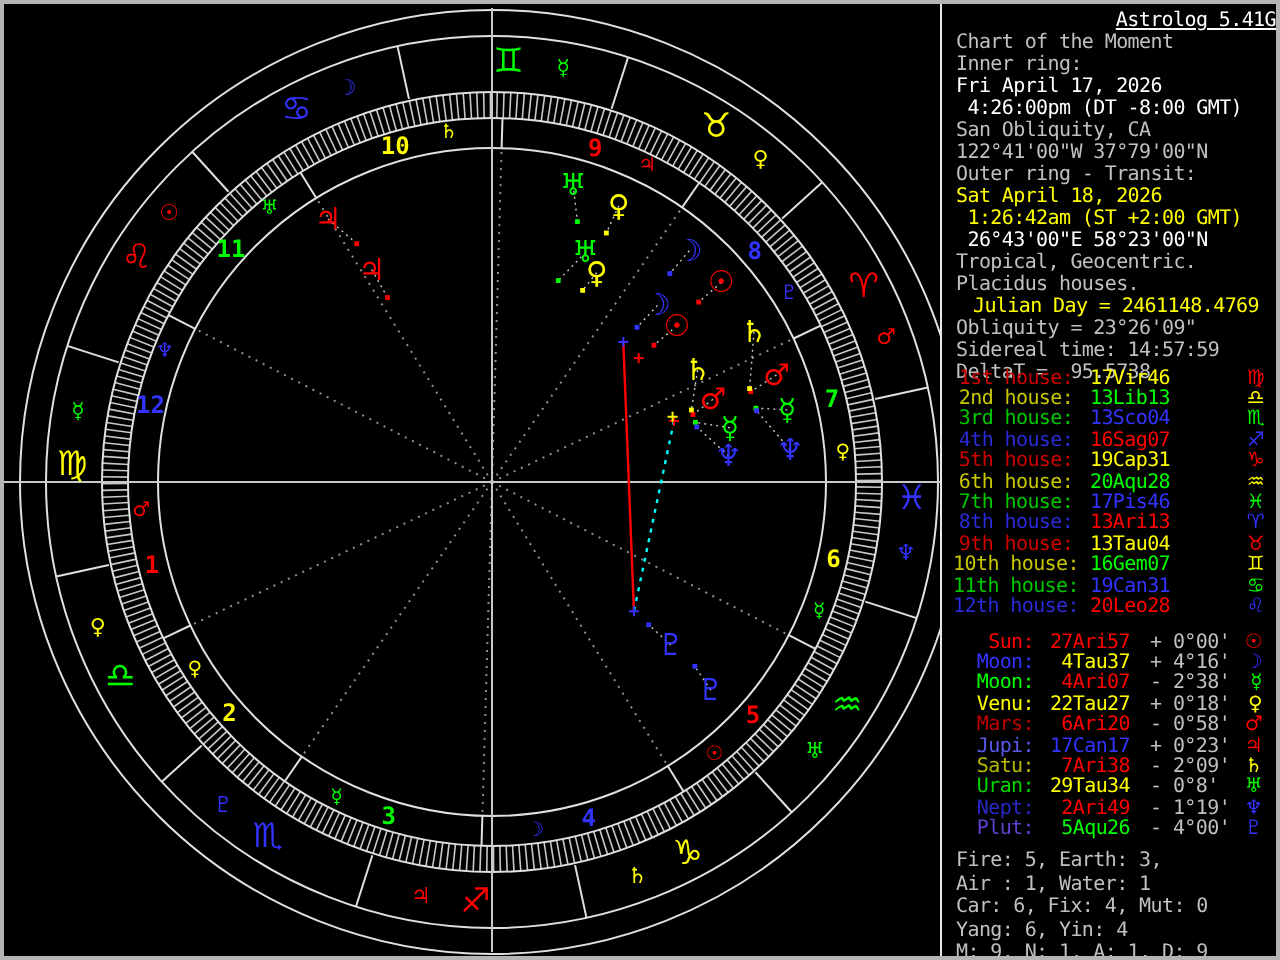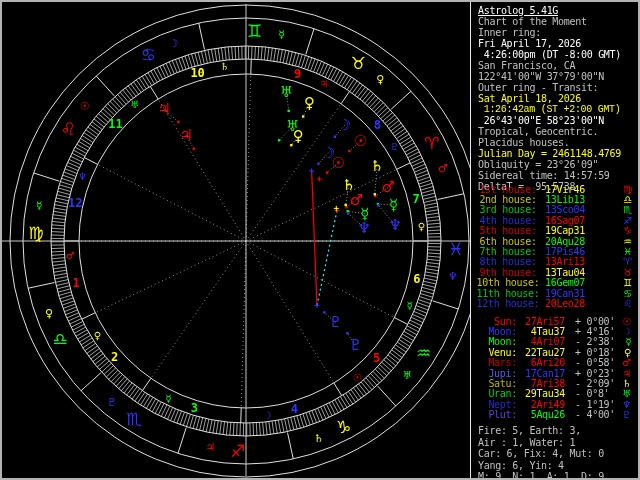--- a/index.html
+++ b/index.html
@@ -8,21 +8,21 @@
     background:#000; border:2px solid #b4b4b4; overflow:hidden;
     font-family:"DejaVu Sans Mono", monospace;
   }
   .chart-area{position:absolute;left:0;top:0;width:468px;height:476px;}
   .panel{
     position:absolute; left:468px; top:0; width:168px; height:476px;
     border-left:1px solid #e8e8e8; background:#000; overflow:hidden;
   }
   .hdr{position:absolute; left:7px; top:3px; width:160px;}
   .hdr div{font-size:10px; line-height:11px; white-space:pre; letter-spacing:-0.3px;}
-  .hdr .u{text-decoration:underline;}
+  .hdr .u{text-decoration:underline;text-align:right;}
   .houses{position:absolute; left:4px; top:182px; width:163px;}
   .planets{position:absolute; left:4px; top:314px; width:163px;}
   .row{display:flex; align-items:center; height:10.4px; font-size:10px; white-space:pre; letter-spacing:-0.3px;}
   .hl{width:66px; text-align:center;}
   .hv{width:48px; text-align:center;}
   .hg{margin-left:auto; padding-right:6px; font-family:"DejaVu Sans",sans-serif; font-size:10px;}
   .pl{width:42px; text-align:right;}
   .pv{width:48px; text-align:right;}
   .pd{margin-left:10px; color:#c0c0c0;}
   .pg{margin-left:auto; padding-right:7px; font-family:"DejaVu Sans",sans-serif; font-size:10px;}
@@ -562,29 +562,29 @@
         <text x="333.44275572066636" y="320.49229073411306" fill="#3333FF" font-size="15" text-anchor="middle" dominant-baseline="central">♇</text>
       </svg>
   </div>
   <div class="panel">
     <div class="hdr" id="hdr">
         <div class="u" style="color: rgb(255, 255, 255);">Astrolog 5.41G</div>
         <div style="color: rgb(192, 192, 192);">Chart of the Moment</div>
         <div style="color: rgb(192, 192, 192);">Inner ring:</div>
         <div style="color: rgb(255, 255, 255);">Fri April 17, 2026</div>
         <div style="color: rgb(255, 255, 255);"> 4:26:00pm (DT -8:00 GMT)</div>
-        <div style="color: rgb(192, 192, 192);">San Francisco, CA</div>
+        <div style="color: rgb(192, 192, 192);">San Obliquity, CA</div>
         <div style="color: rgb(192, 192, 192);">122°41'00"W 37°79'00"N</div>
         <div style="color: rgb(192, 192, 192);">Outer ring - Transit:</div>
         <div style="color: rgb(255, 255, 0);">Sat April 18, 2026</div>
-        <div style="color: rgb(255, 255, 0); font-family: Liberation Mono, monospace;"> 1:26:42am (ST +2:00 GMT)</div>
+        <div style="color: rgb(255, 255, 0);"> 1:26:42am (ST +2:00 GMT)</div>
         <div style="color: rgb(255, 255, 255);"> 26°43'00"E 58°23'00"N</div>
         <div style="color: rgb(192, 192, 192);">Tropical, Geocentric.</div>
         <div style="color: rgb(192, 192, 192);">Placidus houses.</div>
-        <div style="color: rgb(255, 255, 0);">Julian Day = 2461148.4769</div>
+        <div style="color: rgb(255, 255, 0); text-align: center;">Julian Day = 2461148.4769</div>
         <div style="color: rgb(192, 192, 192);">Obliquity = 23°26'09"</div>
         <div style="color: rgb(192, 192, 192);">Sidereal time: 14:57:59</div>
         <div style="color: rgb(192, 192, 192);">DeltaT =  95.5738</div>
       </div>
     <div class="houses" id="houses">
         <div class="row"><span class="hl" style="color:#D00000">1st house:</span><span class="hv" style="color:#FFFF00">17Vir46</span><span class="hg" style="color:#FF0000">♍</span></div>
         <div class="row"><span class="hl" style="color:#C8C800">2nd house:</span><span class="hv" style="color:#00FF00">13Lib13</span><span class="hg" style="color:#FFFF00">♎</span></div>
         <div class="row"><span class="hl" style="color:#00C800">3rd house:</span><span class="hv" style="color:#3333FF">13Sco04</span><span class="hg" style="color:#00FF00">♏</span></div>
         <div class="row"><span class="hl" style="color:#2A2AD8">4th house:</span><span class="hv" style="color:#FF0000">16Sag07</span><span class="hg" style="color:#3333FF">♐</span></div>
         <div class="row"><span class="hl" style="color:#D00000">5th house:</span><span class="hv" style="color:#FFFF00">19Cap31</span><span class="hg" style="color:#FF0000">♑</span></div>

